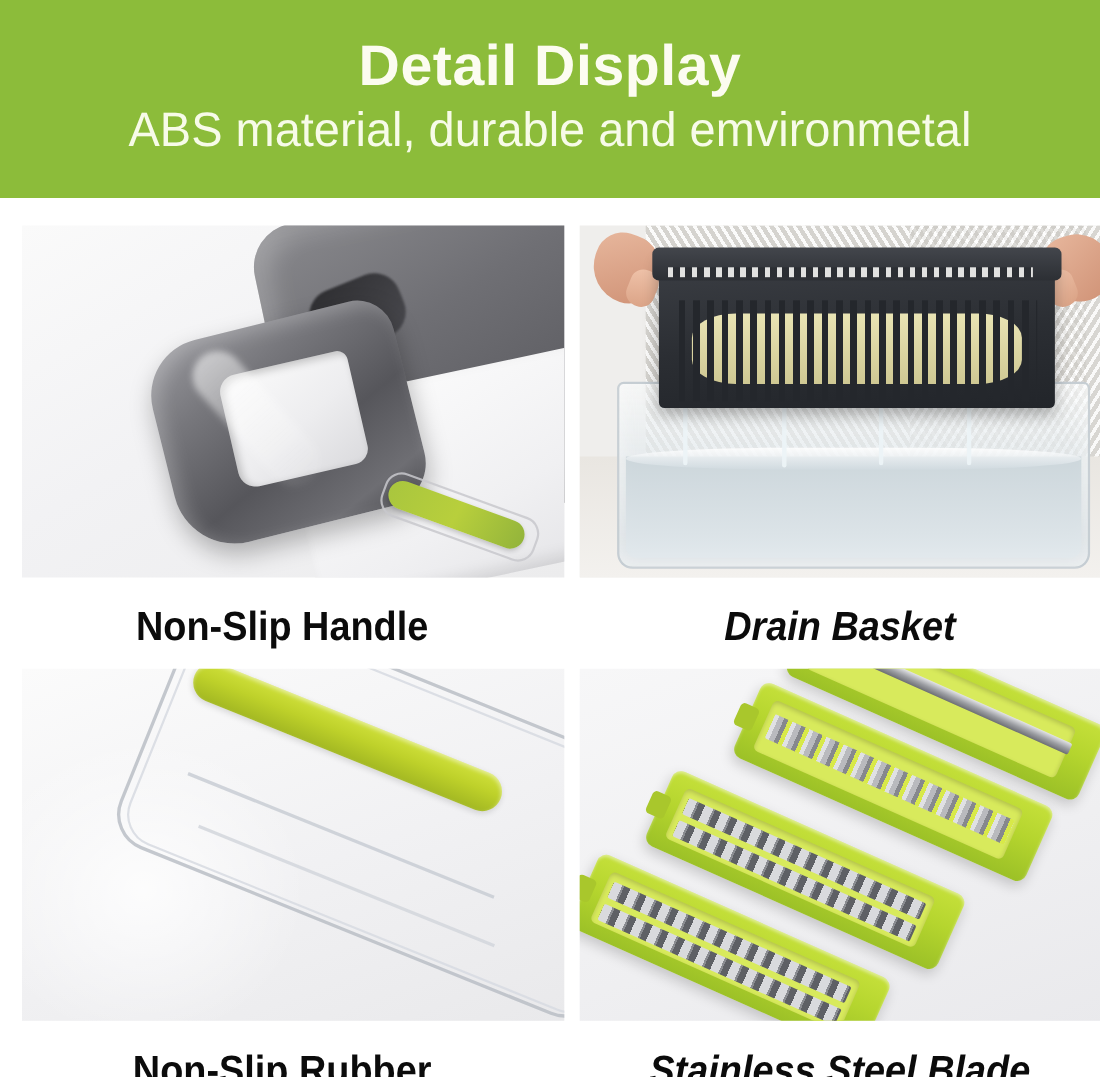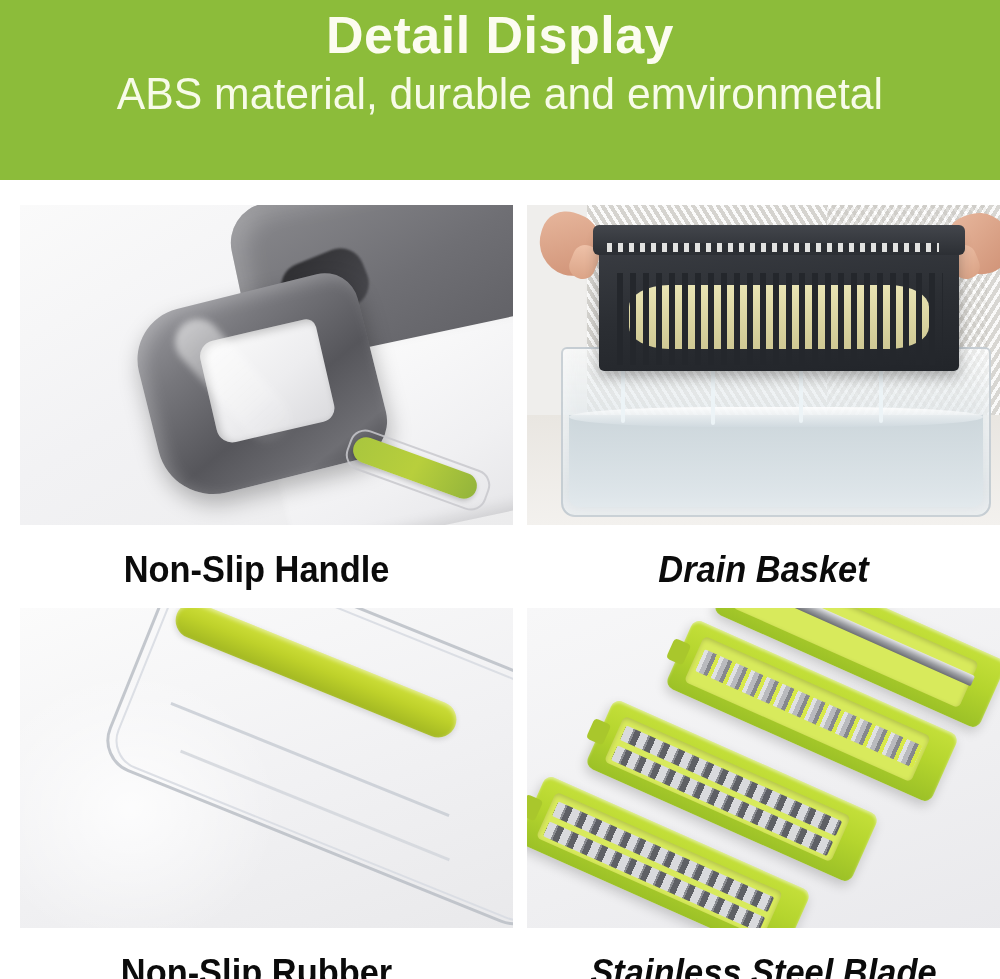--- a/index.html
+++ b/index.html
@@ -10,21 +10,21 @@
     overflow:hidden;
     position:relative;
   }
 
   
   .header {
     position:absolute; left:0; top:0; width:1000px; height:180px;
     background:#8cbc3a;
     display:flex; flex-direction:column;
     align-items:center; justify-content:flex-start;
-    padding-top:8px;
+    padding-top:33px;
   }
   .header-title {
     font-size:52px; font-weight:bold; color:#fcfcf0;
     letter-spacing:0.5px; line-height:1.05;
     text-align:center;
   }
   .header-subtitle {
     font-size:44px; font-weight:normal; color:#f7fbe8;
     line-height:1.15; margin-top:6px;
     text-align:center;

